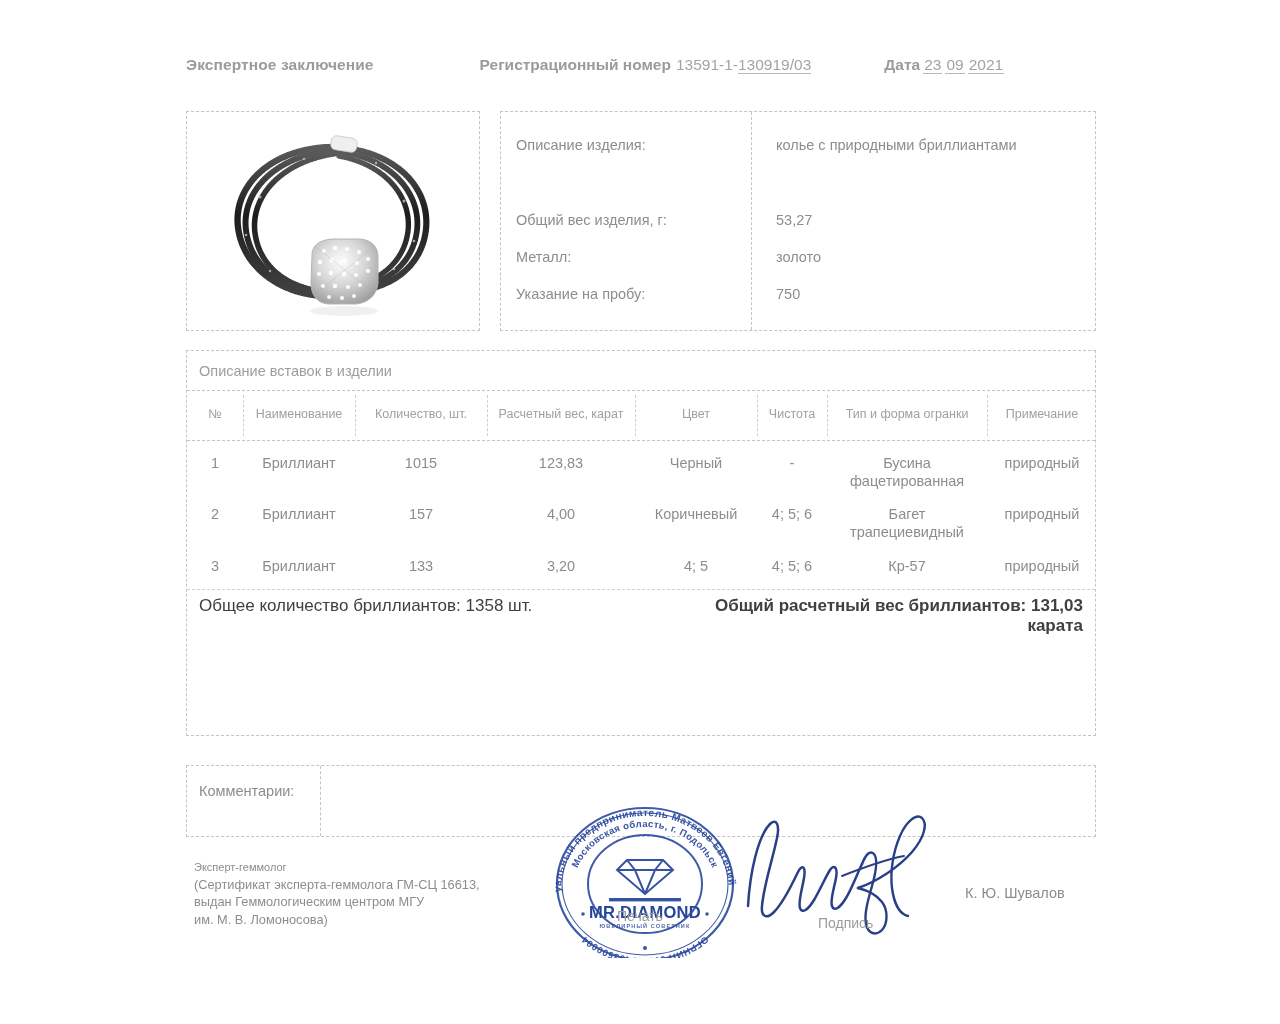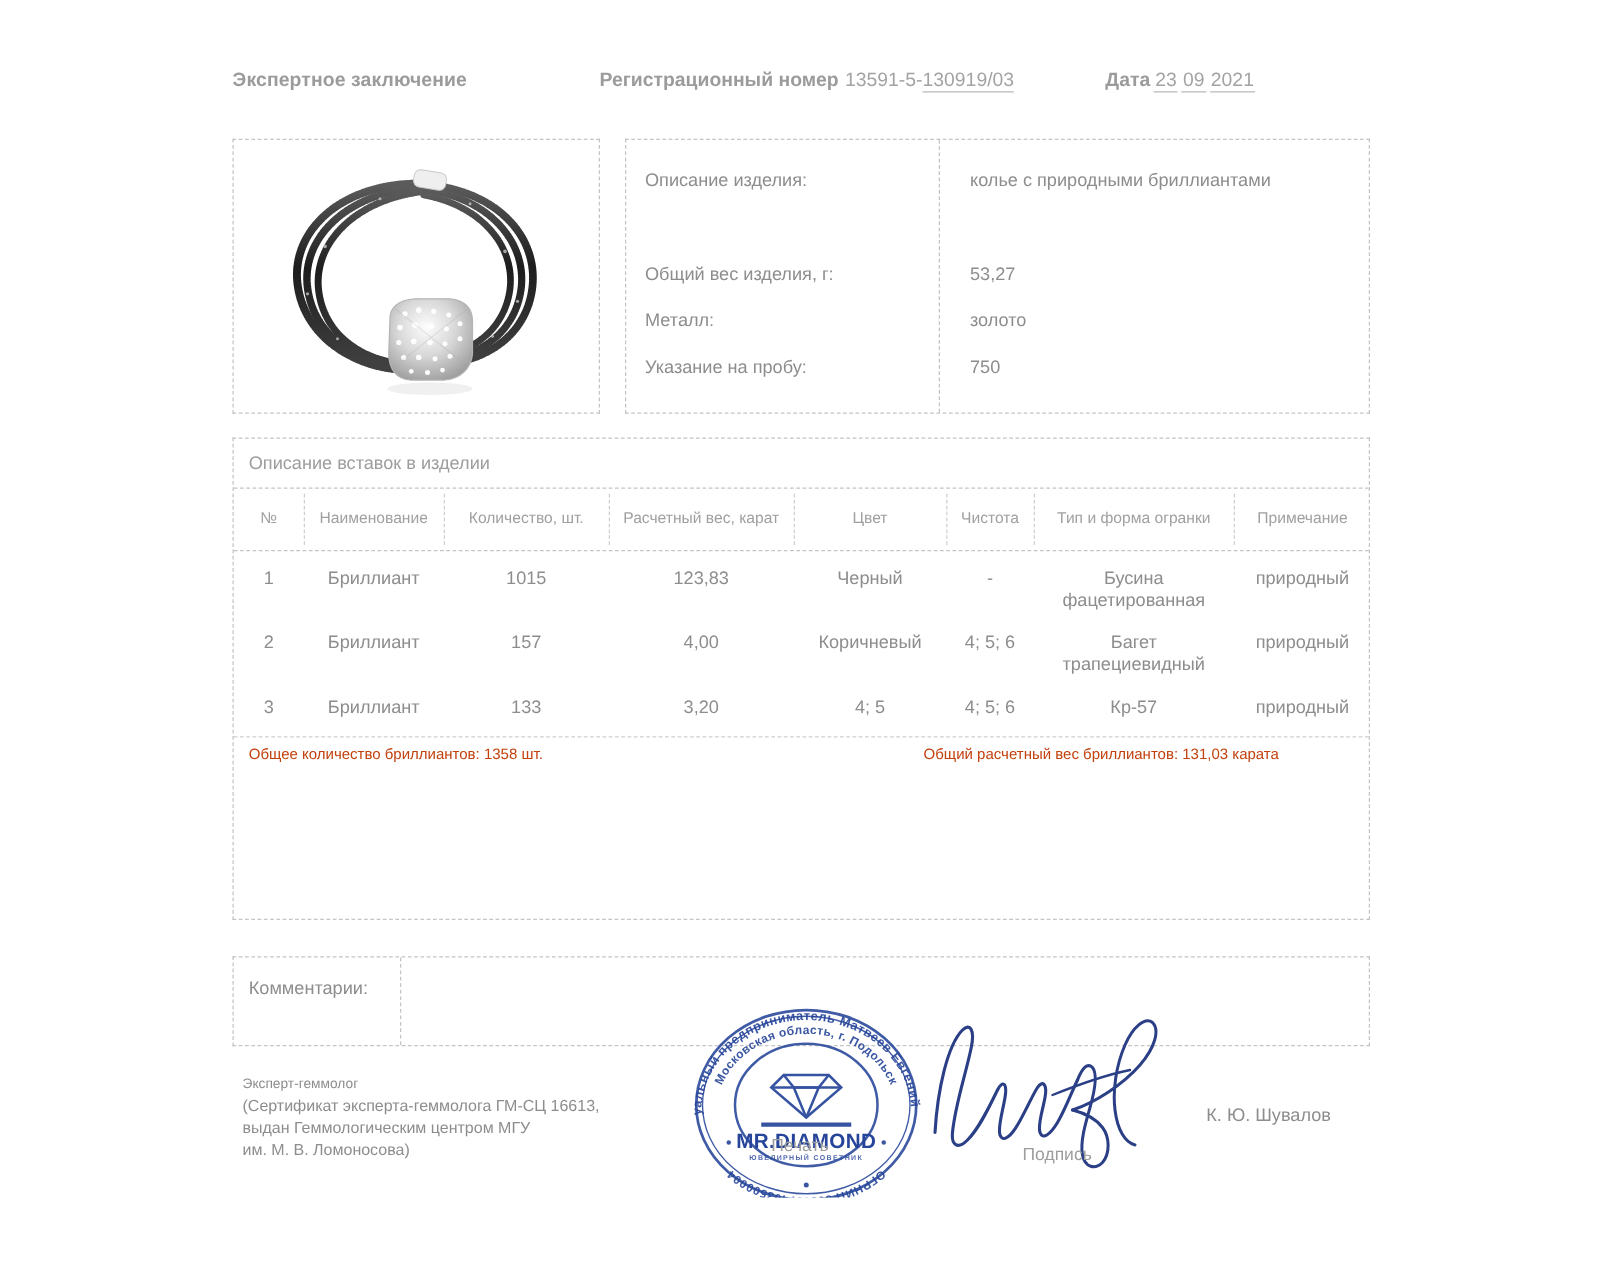--- a/index.html
+++ b/index.html
@@ -180,26 +180,26 @@
     color: #8d8d8d;
     align-items: flex-start;
     padding-top: 8px;
   }
 
   .totals {
     position: absolute;
     top: 245px;
     left: 12px;
     right: 12px;
-    font-size: 12px;
-    color: #c2410c;
+    font-size: 17px;
+    color: #404040;
     display: flex;
   }
   .totals .t-left  { width: 480px; }
-  .totals .t-right { flex: 1; text-align: center; }
+  .totals .t-right { flex: 1; text-align: right; font-weight: bold; }
 
   
   .comments-panel {
     left: 186px;
     top: 765px;
     width: 910px;
     height: 72px;
   }
   .comments-divider {
     position: absolute;
@@ -281,21 +281,21 @@
 </style>
 </head>
 <body>
 
 <div class="page">
 
   <div class="header">
     <div class="hdr-title">Экспертное заключение</div>
 
     <div class="hdr-reg">
-      <span class="lbl">Регистрационный номер</span><span class="val"><span>13591-5-</span><span class="underlined">130919/03</span></span>
+      <span class="lbl">Регистрационный номер</span><span class="val"><span>13591-1-</span><span class="underlined">130919/03</span></span>
     </div>
 
     <div class="hdr-date">
       <span class="lbl">Дата</span><span class="dpart">23</span><span class="dpart">09</span><span class="dpart">2021</span>
     </div>
   </div>
 
   <div class="dash photo-panel">
     <div class="photo-inner">
       <svg class="necklace-svg" width="250" height="196" viewBox="0 0 250 196">

